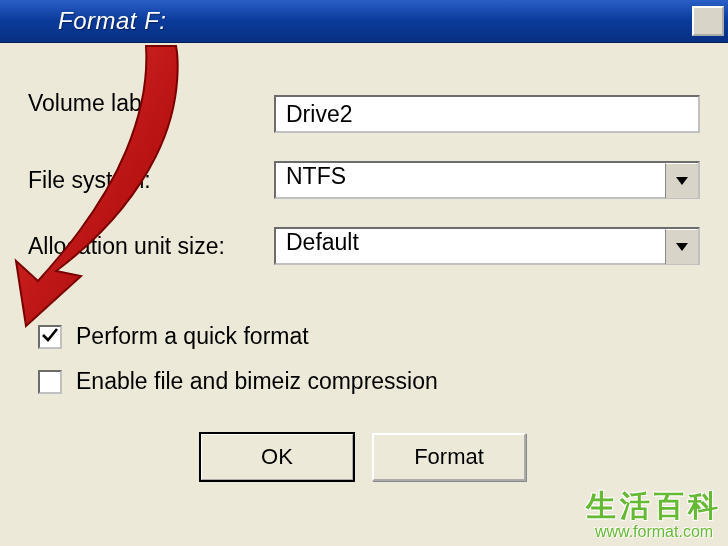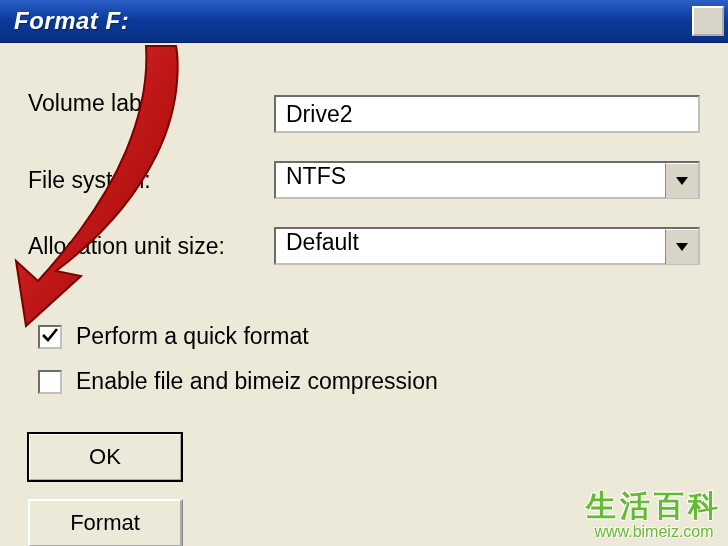--- a/index.html
+++ b/index.html
@@ -17,24 +17,25 @@
     background: linear-gradient(to bottom, #2a5fc7 0%, #0a3a9a 50%, #083082 100%);
     color: #fff;
     display: flex;
     align-items: center;
     justify-content: space-between;
     padding: 0 4px 0 14px;
     border-bottom: 1px solid #02205c;
   }
   .titlebar .title {
     font-size: 24px;
-    font-weight: bold;
+    font-weight: normal;
     font-style: italic;
     letter-spacing: 0.5px;
     text-shadow: 1px 1px 1px rgba(0,0,0,0.4);
+    margin-left: 44px;
   }
   .titlebar .close-btn {
     width: 32px;
     height: 30px;
     background: #d8d4c8;
     border: 2px outset #fff;
     display: flex;
     align-items: center;
     justify-content: center;
     font-size: 20px;
@@ -119,21 +120,20 @@
   .checkbox-label {
     font-size: 23px;
     color: #000;
   }
   .button-row {
     display: flex;
     justify-content: center;
     gap: 18px;
     margin-top: 38px;
     padding-right: 2px;
-    flex-direction: column;
   }
   .btn {
     width: 150px;
     height: 44px;
     background: #ece9d8;
     border: 2px outset #fff;
     font-size: 22px;
     display: flex;
     align-items: center;
     justify-content: center;
@@ -268,14 +268,14 @@
            L 40 290
            L 30 225
            L 52 245
            C 70 225, 115 175, 140 115
            C 165 55, 160 15, 160 10
            Z" fill="url(#ra)" stroke="#7a0000" stroke-width="2"></path>
 </svg>
 
 <div class="watermark">
   <div class="cn">生活百科</div>
-  <div class="url">www.bimeiz.com</div>
+  <div class="url">www.format.com</div>
 </div>
 
 </body></html>

